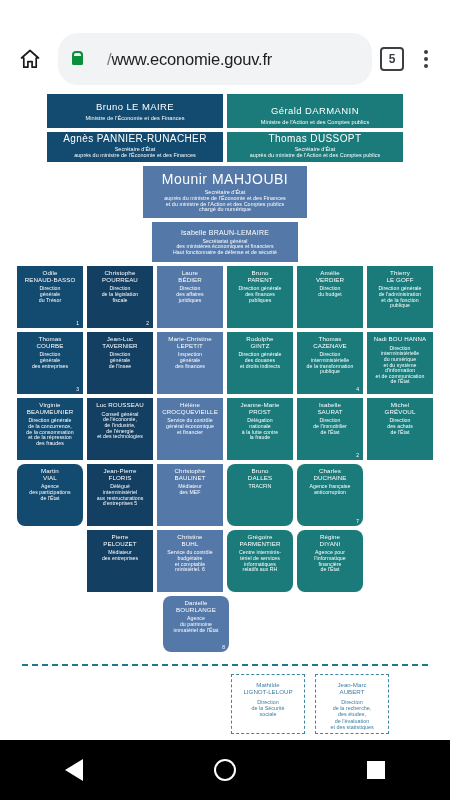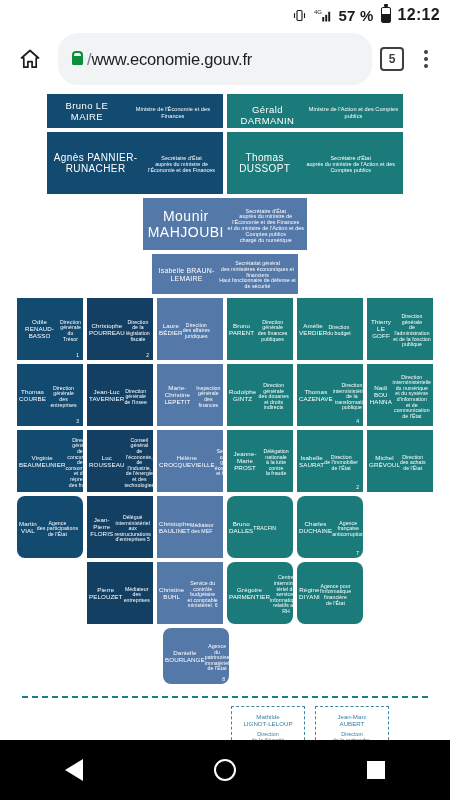--- a/index.html
+++ b/index.html
@@ -31,21 +31,21 @@
   }
 
   
   .chrome {
     position: absolute; top: 30px; left: 0; width: 450px; height: 58px;
     background: #ffffff; display: flex; align-items: center; padding: 0 10px; gap: 8px;
   }
   .home-btn { width: 40px; height: 40px; display: flex; align-items: center; justify-content: center; }
   .omnibox {
     flex: 1; height: 52px; background: #f1f3f4; border-radius: 20px;
-    display: flex; align-items: center; padding: 0 14px; gap: 4px; overflow: hidden;
+    display: flex; align-items: center; padding: 0 14px; gap: 24px; overflow: hidden;
   }
   .lock {
     width: 11px; height: 9px; background: #0a8f3c; border-radius: 1.5px;
     position: relative; flex: 0 0 auto; margin-top: 2px;
   }
   .lock:before {
     content:""; position:absolute; width: 7px; height: 7px; border: 2px solid #0a8f3c;
     border-bottom: none; border-radius: 4px 4px 0 0; top: -5px; left: 0px;
   }
   .url { font-size: 16.5px; color: #202124; white-space: nowrap; letter-spacing: -0.2px; }
@@ -63,32 +63,32 @@
     position: absolute; top: 88px; left: 0; width: 450px; height: 652px;
     background: #ffffff; overflow: hidden;
   }
   .chart-wrap { position: relative; width: 450px; padding: 6px 0 0 0; }
 
   .row { display: flex; justify-content: center; gap: 4px; margin-bottom: 4px; }
   .cell {
     color: #ffffff; text-align: center;
     padding: 4px 2px 3px 2px;
     position: relative;
-    display: flex; justify-content: flex-start; align-items: center;
+    display: flex; flex-direction: column; justify-content: flex-start; align-items: center;
     line-height: 1.08;
   }
   .cell .nm { font-size: 6.2px; letter-spacing: 0.1px; }
   .cell .role { font-size: 5.2px; margin-top: 3px; letter-spacing: 0.05px; }
   .cell .sup { position: absolute; right: 4px; bottom: 2px; font-size: 5px; }
 
   
   .min { width: 176px; height: 34px; justify-content: center; }
   .min .nm { font-size: 9.5px; letter-spacing: 0.4px; }
   .min .role { font-size: 5.6px; margin-top: 2px; }
-  .sec { width: 176px; height: 62px; justify-content: space-between; }
+  .sec { width: 176px; height: 30px; justify-content: flex-end; }
   .sec .nm { font-size: 10px; letter-spacing: 0.4px; }
   .sec .role { font-size: 5.4px; margin-top: 3px; }
   .mahjoubi { width: 164px; height: 52px; justify-content: center; }
   .mahjoubi .nm { font-size: 14px; letter-spacing: 0.5px; }
   .mahjoubi .role { font-size: 5.4px; margin-top: 3px; }
   .sg { width: 146px; height: 40px; justify-content: center; }
   .sg .nm { font-size: 7px; letter-spacing: 0.2px; }
   .sg .role { font-size: 5.2px; margin-top: 2px; }
 
   .grid-cell { width: 66px; height: 62px; }
@@ -122,39 +122,20 @@
     border-right: 18px solid #ffffff;
   }
   .nav-home { width: 22px; height: 22px; border: 2.5px solid #ffffff; border-radius: 50%; }
   .nav-recent { width: 18px; height: 18px; background: #ffffff; }
 </style>
 </head>
 <body>
 
 <div id="screen">
 
-  <div class="statusbar">
-    <span class="st-icon">
-      <svg width="15" height="15" viewBox="0 0 24 24">
-          <rect x="8" y="4" width="8" height="16" rx="1.6" fill="none" stroke="#1b1b1b" stroke-width="1.8"></rect>
-          <path d="M4 9v6M20 9v6" stroke="#1b1b1b" stroke-width="1.8" stroke-linecap="round"></path>
-        </svg>
-    </span>
-    <span class="st-icon">
-      <svg width="18" height="15" viewBox="0 0 24 20">
-        <text x="0" y="8" font-size="8" fill="#1b1b1b" font-family="Liberation Sans">4G</text>
-        <rect x="11" y="12" width="2.6" height="6" fill="#1b1b1b"></rect>
-        <rect x="15" y="9" width="2.6" height="9" fill="#1b1b1b"></rect>
-        <rect x="19" y="5" width="2.6" height="13" fill="#1b1b1b"></rect>
-      </svg>
-    </span>
-    <span class="st-text">57 %</span>
-    <span class="batt"></span>
-    <span class="st-clock">12:12</span>
-  </div>
 
   <div class="chrome">
     <div class="home-btn">
       <svg width="24" height="24" viewBox="0 0 24 24">
           <path d="M12 3.5 3.5 11h2.3v9.2h4.1v-5.6h4.2v5.6h4.1V11h2.3z" fill="none" stroke="#1b1b1b" stroke-width="1.7" stroke-linejoin="round"></path>
         </svg>
     </div>
     <div class="omnibox">
       <span class="lock"></span>
       <span class="url"><span class="slash">/</span><span>www.economie.gouv.fr</span></span>

